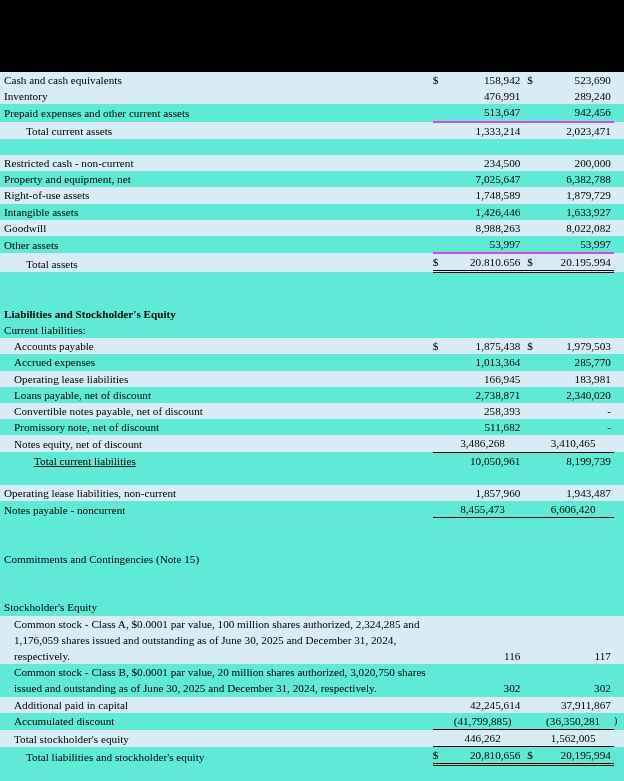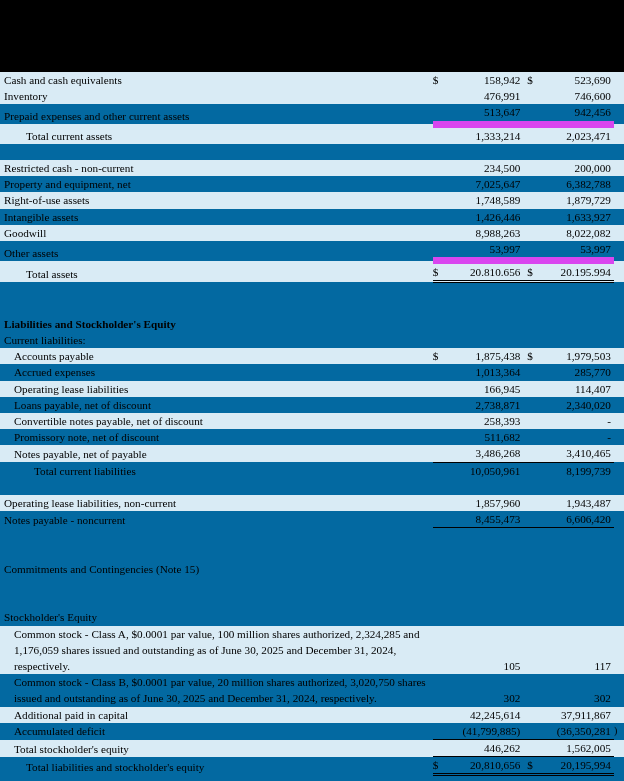--- a/index.html
+++ b/index.html
@@ -11,21 +11,21 @@
     width: 624px;
     height: 781px;
     font-family: "Liberation Serif", serif;
     color: #000000;
     overflow: hidden;
   }
   .page {
     position: relative;
     width: 624px;
     height: 781px;
-    background: #0369a1;
+    background: #5eead4;
   }
   .topbar {
     height: 72px;
     background: #000000;
     width: 100%;
   }
   .sheet {
     padding: 0 0 0 0;
   }
   table.fin {
@@ -44,27 +44,27 @@
   .c-label { width: 430px; padding-left: 4px !important; }
   .c-d1 { width: 12px; text-align: left; }
   .c-v1 { width: 78px; text-align: right; padding-right: 3px !important; }
   .c-d2 { width: 12px; text-align: left; padding-left: 4px !important; }
   .c-v2 { width: 78px; text-align: right; padding-right: 3px !important; }
   .c-x { width: 10px; text-align: left; }
 
   .shade td { background: #d9ebf5; }
   .ind1 { padding-left: 14px !important; }
   .ind2 { padding-left: 26px !important; }
-  .ind3 { padding-left: 34px !important; }
+  .ind3 { padding-left: 34px !important; text-decoration: underline; }
   .bold { font-weight: bold; margin-top: 16px; }
   .spacer td { height: 9px; line-height: 9px; }
   .small-spacer td { height: 6px; line-height: 6px; }
 
-  .bt { border-top: 7px solid #d946ef; }
-  .bb { border-bottom: 1px solid #000; }
+  .bt { border-top: 2px solid #d946ef; }
+  .bb { border-bottom: 1px solid #000; text-align: center; }
   .dbl { border-bottom: 3px double #000; }
 
   .wrapcell {
     white-space: normal !important;
     line-height: 15.5px;
     margin-top: 32px;
   }
   .note-x {
     font-size: 10px;
   }
@@ -92,21 +92,21 @@
         <td class="c-v1">158,942</td>
         <td class="c-d2">$</td>
         <td class="c-v2">523,690</td>
         <td class="c-x"></td>
       </tr>
       <tr class="shade">
         <td class="c-label">Inventory</td>
         <td class="c-d1"></td>
         <td class="c-v1">476,991</td>
         <td class="c-d2"></td>
-        <td class="c-v2">746,600</td>
+        <td class="c-v2">289,240</td>
         <td class="c-x"></td>
       </tr>
       <tr>
         <td class="c-label">Prepaid expenses and other current assets</td>
         <td class="c-d1"></td>
         <td class="c-v1">513,647</td>
         <td class="c-d2"></td>
         <td class="c-v2">942,456</td>
         <td class="c-x"></td>
       </tr>
@@ -218,21 +218,21 @@
         <td class="c-v1">1,013,364</td>
         <td class="c-d2"></td>
         <td class="c-v2">285,770</td>
         <td class="c-x"></td>
       </tr>
       <tr class="shade">
         <td class="c-label ind1">Operating lease liabilities</td>
         <td class="c-d1"></td>
         <td class="c-v1">166,945</td>
         <td class="c-d2"></td>
-        <td class="c-v2">114,407</td>
+        <td class="c-v2">183,981</td>
         <td class="c-x"></td>
       </tr>
       <tr>
         <td class="c-label ind1">Loans payable, net of discount</td>
         <td class="c-d1"></td>
         <td class="c-v1">2,738,871</td>
         <td class="c-d2"></td>
         <td class="c-v2">2,340,020</td>
         <td class="c-x"></td>
       </tr>
@@ -246,21 +246,21 @@
       </tr>
       <tr>
         <td class="c-label ind1">Promissory note, net of discount</td>
         <td class="c-d1"></td>
         <td class="c-v1">511,682</td>
         <td class="c-d2"></td>
         <td class="c-v2">-</td>
         <td class="c-x"></td>
       </tr>
       <tr class="shade">
-        <td class="c-label ind1">Notes payable, net of payable</td>
+        <td class="c-label ind1">Notes equity, net of discount</td>
         <td class="c-d1 bb"></td>
         <td class="c-v1 bb">3,486,268</td>
         <td class="c-d2 bb"></td>
         <td class="c-v2 bb">3,410,465</td>
         <td class="c-x"></td>
       </tr>
       <tr>
         <td class="c-label ind3">Total current liabilities</td>
         <td class="c-d1"></td>
         <td class="c-v1">10,050,961</td>
@@ -318,21 +318,21 @@
         <td class="c-d1"></td>
             <td class="c-v1"></td>
         <td class="c-d2"></td>
             <td class="c-v2"></td>
             <td class="c-x"></td>
       </tr>
 
       <tr class="shade">
         <td class="c-label ind1 wrapcell">Common stock - Class A, $0.0001 par value, 100 million shares authorized, 2,324,285 and 1,176,059 shares issued and outstanding as of June 30, 2025 and December 31, 2024, respectively.</td>
         <td class="c-d1"></td>
-        <td class="c-v1">105</td>
+        <td class="c-v1">116</td>
         <td class="c-d2"></td>
         <td class="c-v2">117</td>
         <td class="c-x"></td>
       </tr>
       <tr>
         <td class="c-label ind1 wrapcell">Common stock - Class B, $0.0001 par value, 20 million shares authorized, 3,020,750 shares issued and outstanding as of June 30, 2025 and December 31, 2024, respectively.</td>
         <td class="c-d1"></td>
         <td class="c-v1">302</td>
         <td class="c-d2"></td>
         <td class="c-v2">302</td>
@@ -340,21 +340,21 @@
       </tr>
       <tr class="shade">
         <td class="c-label ind1">Additional paid in capital</td>
         <td class="c-d1"></td>
         <td class="c-v1">42,245,614</td>
         <td class="c-d2"></td>
         <td class="c-v2">37,911,867</td>
         <td class="c-x"></td>
       </tr>
       <tr>
-        <td class="c-label ind1">Accumulated deficit</td>
+        <td class="c-label ind1">Accumulated discount</td>
         <td class="c-d1 bb"></td>
         <td class="c-v1 bb">(41,799,885)</td>
         <td class="c-d2 bb"></td>
         <td class="c-v2 bb">(36,350,281</td>
         <td class="c-x note-x">)</td>
       </tr>
       <tr class="shade">
         <td class="c-label ind1">Total stockholder's equity</td>
         <td class="c-d1 bb"></td>
         <td class="c-v1 bb">446,262</td>

